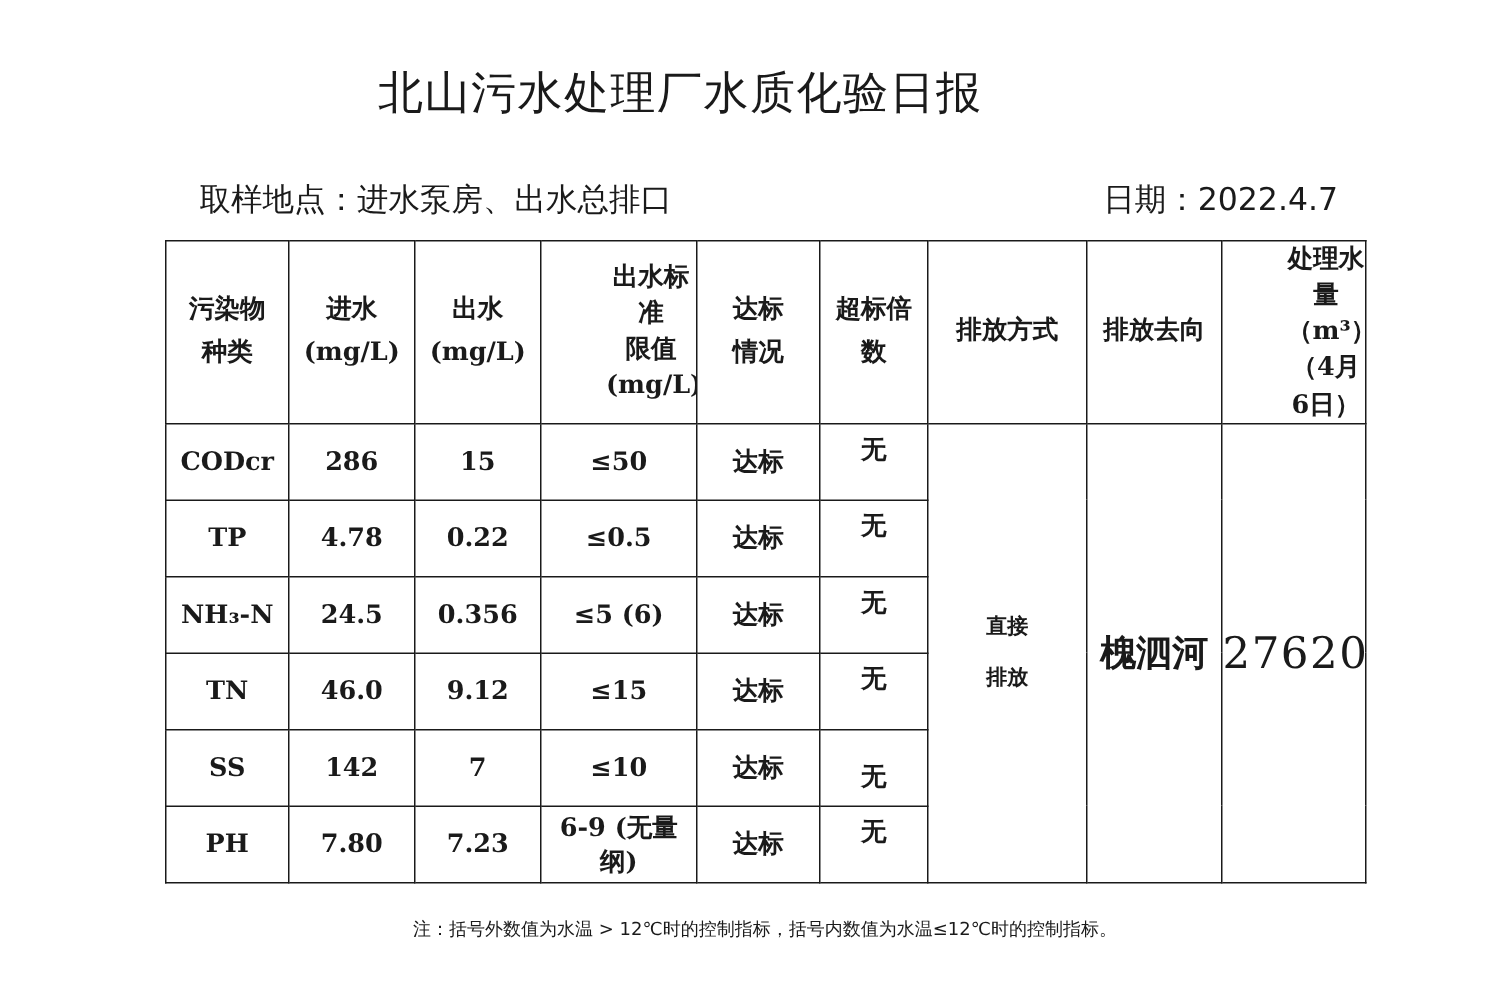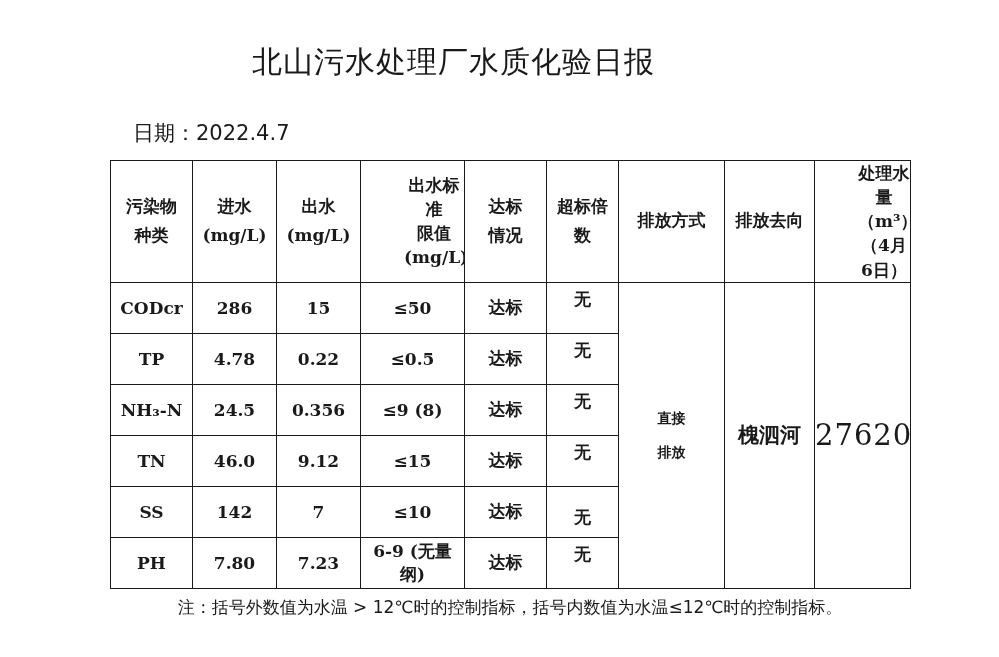--- a/index.html
+++ b/index.html
@@ -62,43 +62,44 @@
     overflow: hidden;
   }
   .report-table thead tr { height: 95px; }
   .report-table tbody tr { height: 51px; padding-left: 40px; }
   .report-table th { line-height: 1.75; font-weight: bold; }
   .report-table th.lh-tight { line-height: 1.42; padding-left: 43px; }
   
   .report-table tbody tr td.col-exc span { display: inline-block; transform: translateY(-8px); }
   .report-table tbody tr:nth-child(5) td.col-exc span { transform: translateY(6px); }
   td.cell-merged-method { line-height: 2.45; font-size: 14px; }
-  td.cell-merged-dest { font-size: 21px; }
+  td.cell-merged-dest { font-size: 24px; }
   td.cell-merged-volume {
     font-size: 29px;
     font-weight: normal;
     letter-spacing: 1px;
   }
   .footnote {
-    margin-top: 7px;
+    margin-top: 22px;
     text-align: center;
     font-family: "DejaVu Sans", "Liberation Sans", sans-serif;
-    font-size: 17px;
+    font-size: 12px;
   }
 </style>
 </head>
 <body>
 
 <div class="page">
 
   <h1 class="report-title">北山污水处理厂水质化验日报</h1>
 
   <div class="content">
 
     <div class="sub-line">
+      <span>取样地点：进水泵房、出水总排口</span>
       <span>日期：2022.4.7</span>
     </div>
 
     <table class="report-table">
       <colgroup>
         <col style="width:82px">
           <col style="width:84px">
           <col style="width:84px">
         <col style="width:104px">
           <col style="width:82px">
@@ -147,21 +148,21 @@
           <td>4.78</td>
           <td>0.22</td>
           <td>≤0.5</td>
           <td>达标</td>
           <td class="col-exc"><span>无</span></td>
         </tr>
         <tr>
           <td>NH₃-N</td>
           <td>24.5</td>
           <td>0.356</td>
-          <td>≤9 (8)</td>
+          <td>≤5 (6)</td>
           <td>达标</td>
           <td class="col-exc"><span>无</span></td>
         </tr>
         <tr>
           <td>TN</td>
           <td>46.0</td>
           <td>9.12</td>
           <td>≤15</td>
           <td>达标</td>
           <td class="col-exc"><span>无</span></td>

